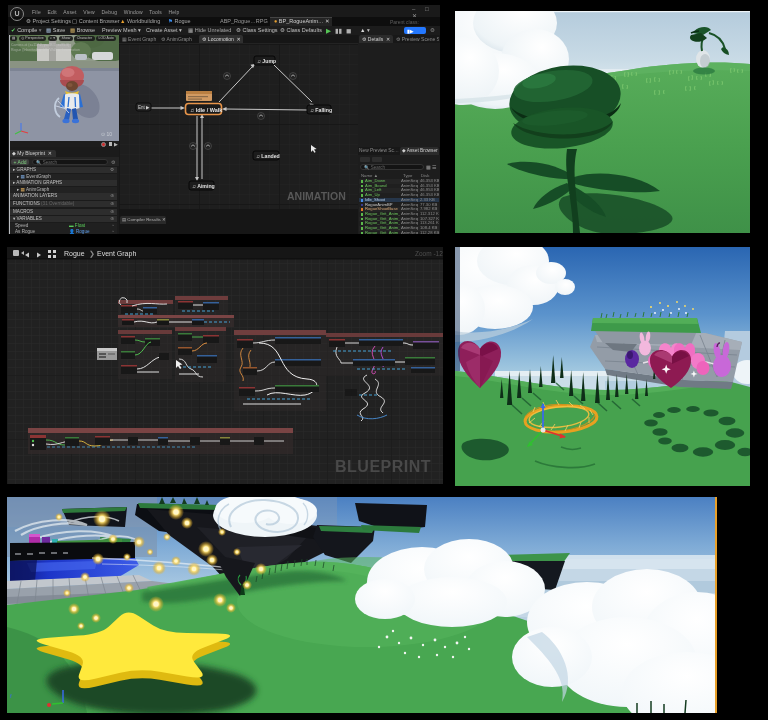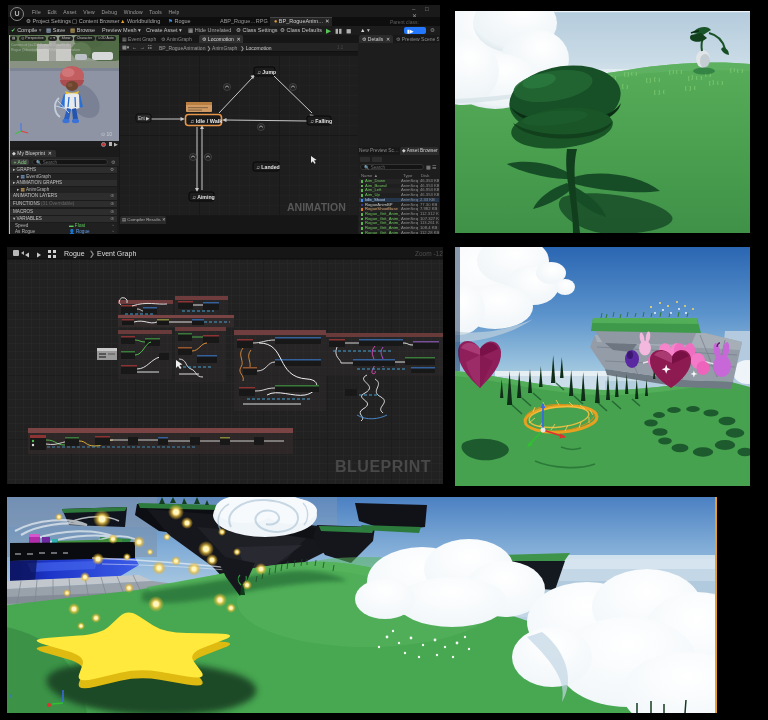--- a/index.html
+++ b/index.html
@@ -136,21 +136,21 @@
       <div class="abs" style="left:3px;top:1px;font-size:5px;color:#8a8a8a;">▦ Event Graph</div>
       <div class="abs" style="left:42px;top:1px;font-size:5px;color:#8a8a8a;">⚙ AnimGraph</div>
       <div class="abs" style="left:80px;top:0;width:44px;height:8px;background:#303030;border-radius:2px 2px 0 0;"></div>
       <div class="abs" style="left:83px;top:1px;font-size:5px;color:#d8d8d8;">⚙ Locomotion &nbsp;✕</div>
 
       <div class="abs" style="left:0;top:8px;width:239px;height:8px;background:#232323;border-bottom:1px solid #111;"></div>
       <div class="abs" style="left:3px;top:9px;font-size:5px;color:#b0b0b0;">▩▾ &nbsp;← &nbsp;→ &nbsp;☷</div>
       <div class="abs" style="left:40px;top:9.5px;font-size:5px;color:#9a9a9a;">BP_RogueAnimation ❯ AnimGraph &nbsp;❯ <span style="color:#c8c8c8;">Locomotion</span></div>
       <div class="abs" style="left:218px;top:9.5px;font-size:4.5px;color:#4a4a4a;">1:1</div>
 
-      <div class="abs" style="left:0;top:20px;width:239px;height:165px;overflow:hidden;">
+      <div class="abs" style="left:0;top:9px;width:239px;height:165px;overflow:hidden;">
         <svg width="239" height="165" viewBox="0 0 239 165">
           <defs>
             <pattern id="sgrid" width="10" height="10" patternUnits="userSpaceOnUse">
               <rect width="10" height="10" fill="#1e1e1e"></rect>
               <path d="M10,0 L0,0 L0,10" stroke="#252525" stroke-width="0.8" fill="none"></path>
             </pattern>
             <pattern id="sgrid2" width="80" height="80" patternUnits="userSpaceOnUse">
               <path d="M80,0 L0,0 L0,80" stroke="#141414" stroke-width="1.4" fill="none"></path>
             </pattern>
           </defs>

